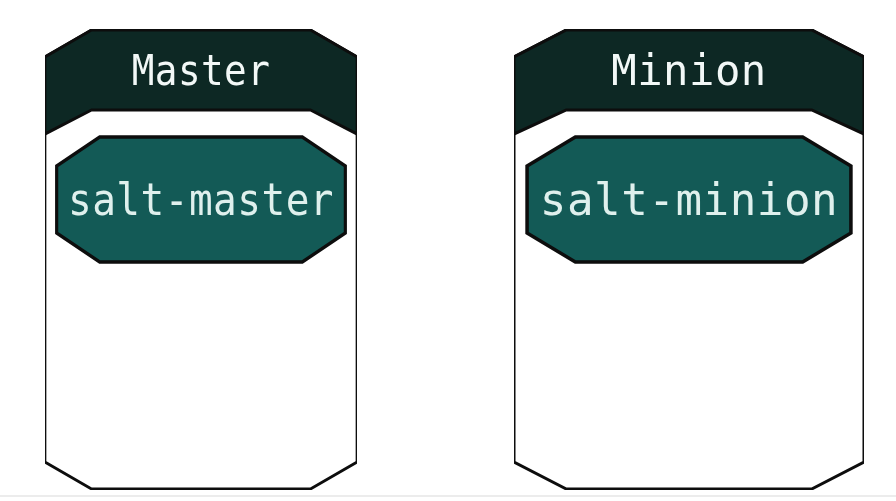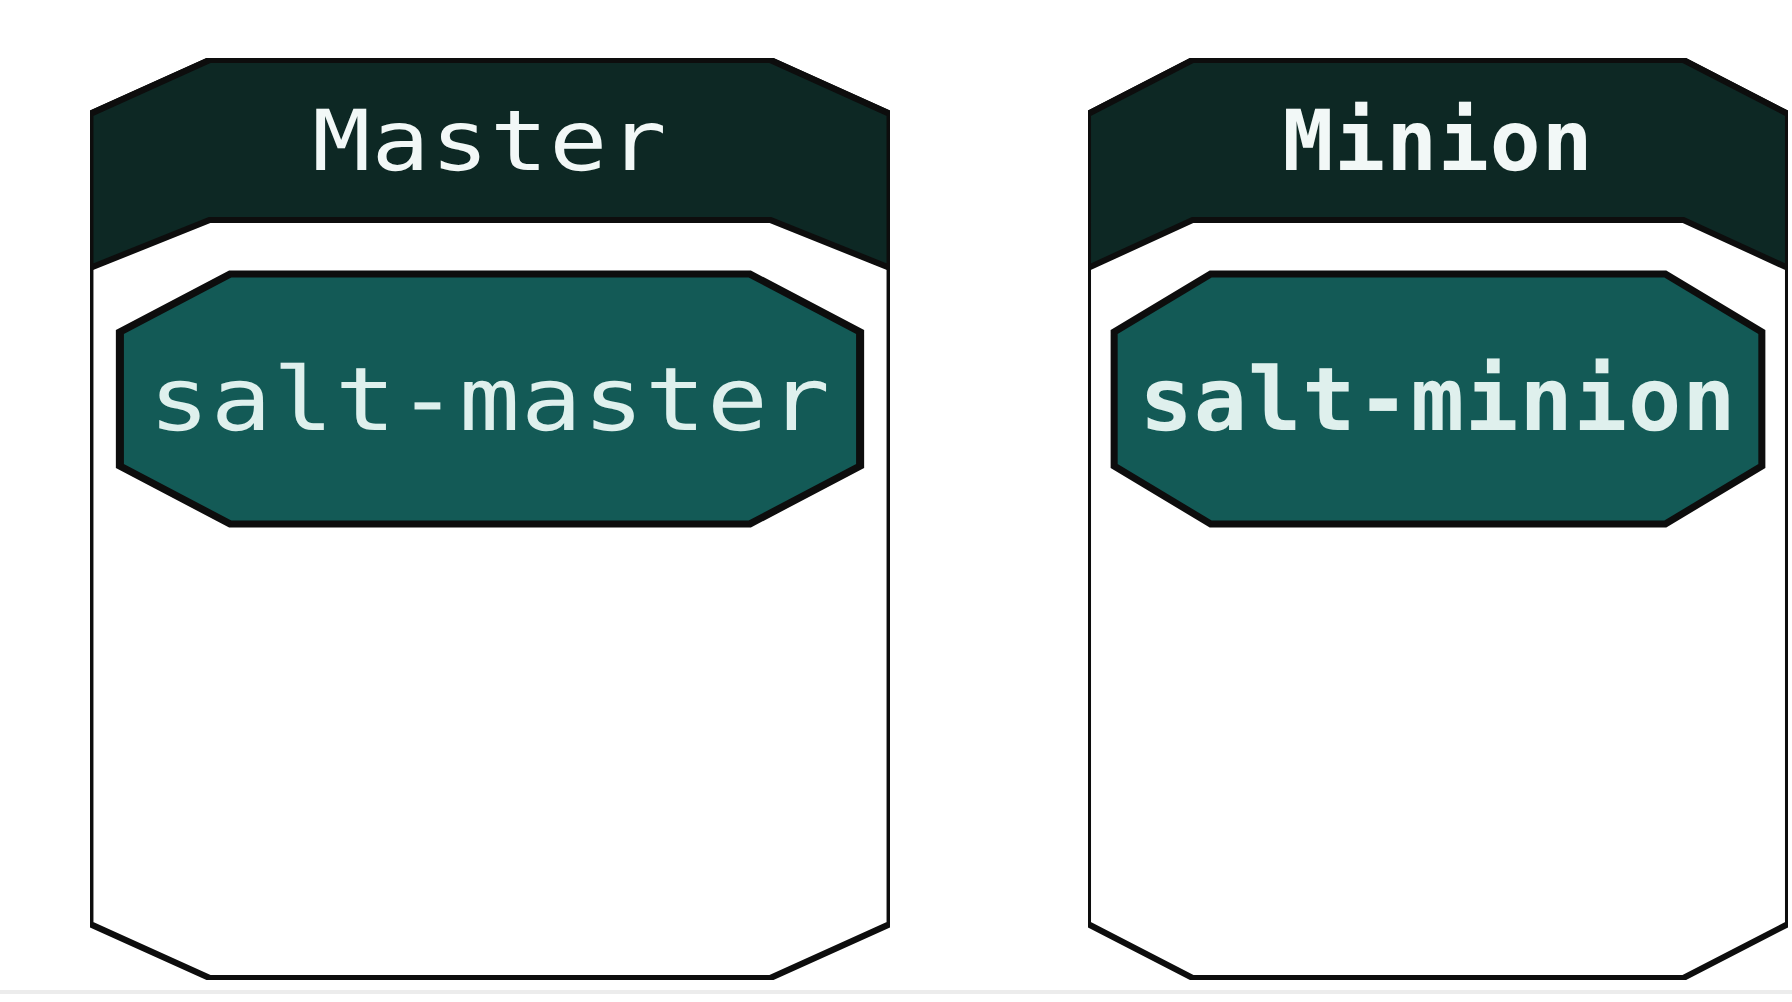--- a/index.html
+++ b/index.html
@@ -38,22 +38,22 @@
     letter-spacing: 0.5px;
   }
   .bottom-artifact {
     position: absolute;
     left: 0;
     top: 495px;
     width: 896px;
     height: 2px;
     background: #ececec;
   }
-  #node-master { left: 45px;  width: 400px; }
-  #node-minion { left: 544px; width: 350px; font-weight: bold; }
+  #node-master { left: 45px;  width: 312px; }
+  #node-minion { left: 514px; width: 350px; }
 </style>
 </head>
 <body>
 
 <div class="canvas">
 
   <div class="node" id="node-master">
     <svg viewBox="0 0 348 461" preserveAspectRatio="none">
       <path d="M 0 28 L 52 1 L 296 1 L 348 28 L 348 433 L 296 460 L 52 460 L 0 433 Z" stroke-width="3" fill="#ffffff"></path>
       <path d="M 0 28 L 52 1 L 296 1 L 348 28 L 348 433 L 296 460 L 52 460 L 0 433 Z" fill="none" stroke-width="3" stroke="#0d0d0d"></path>

